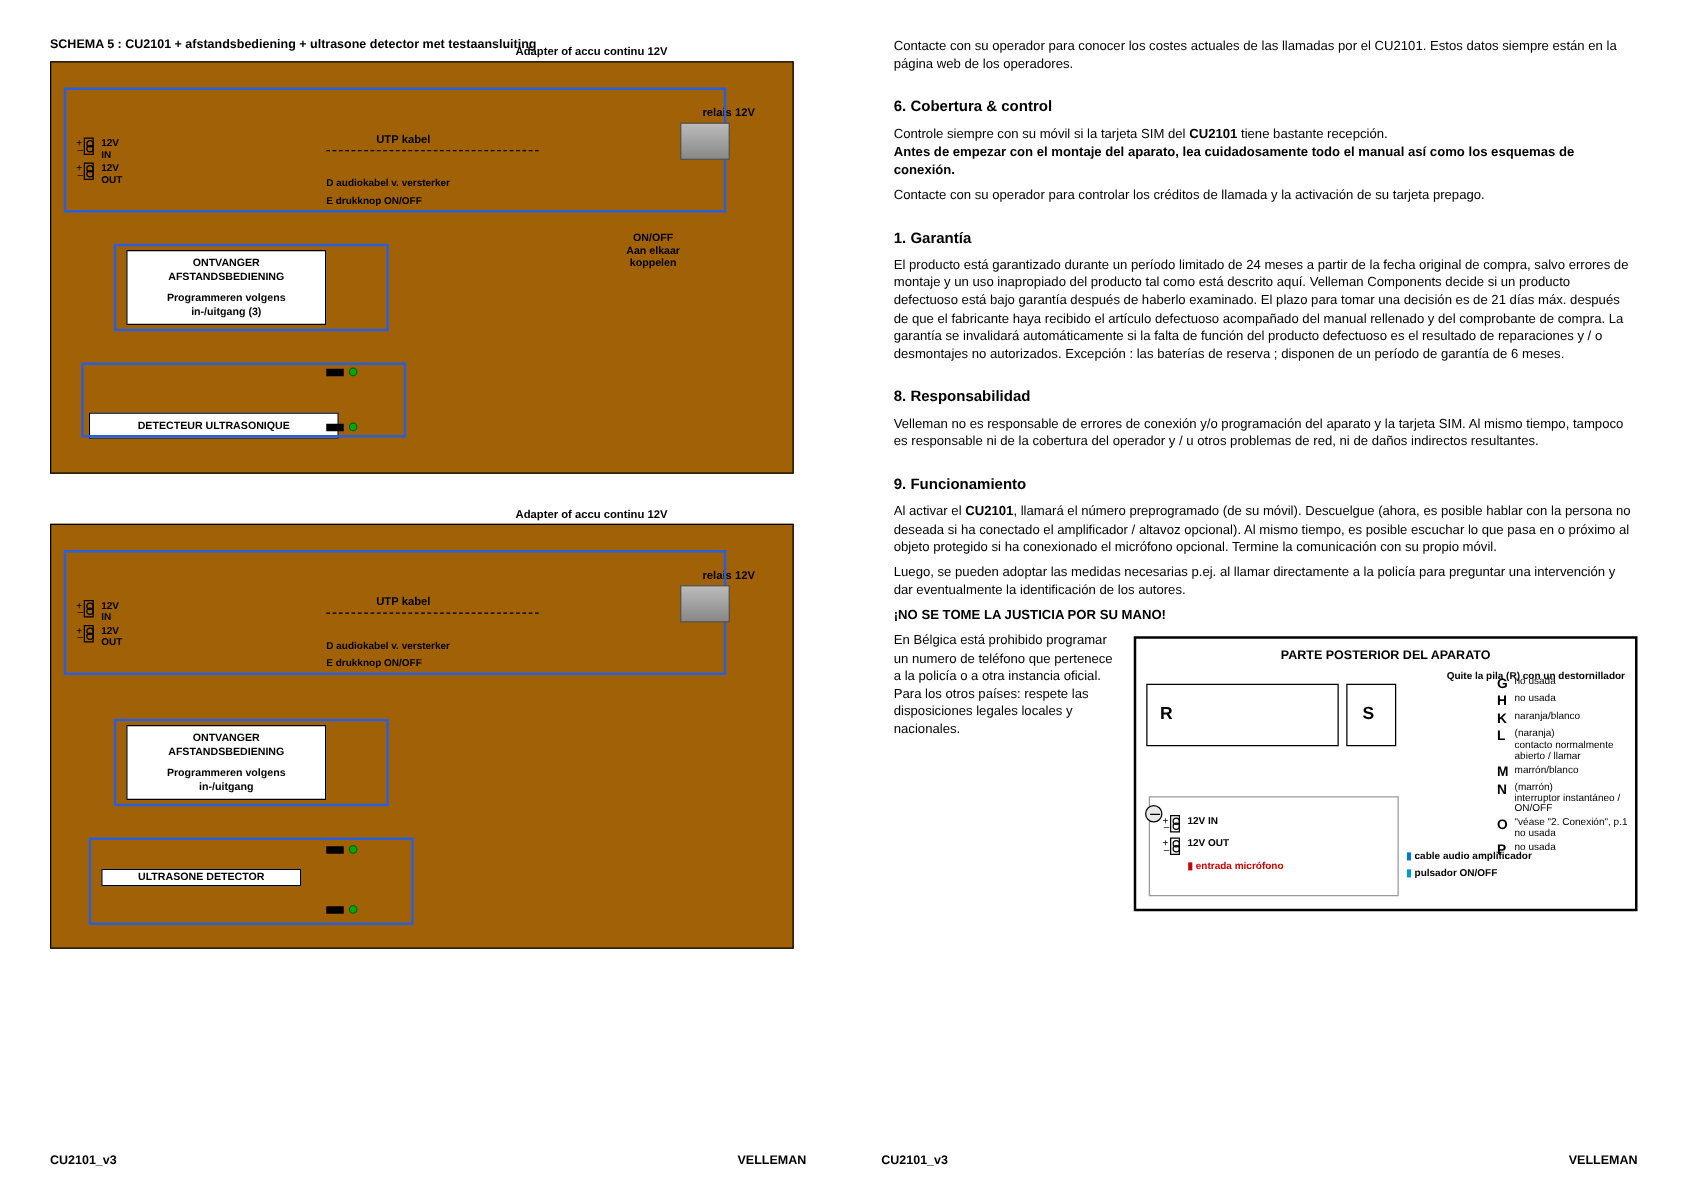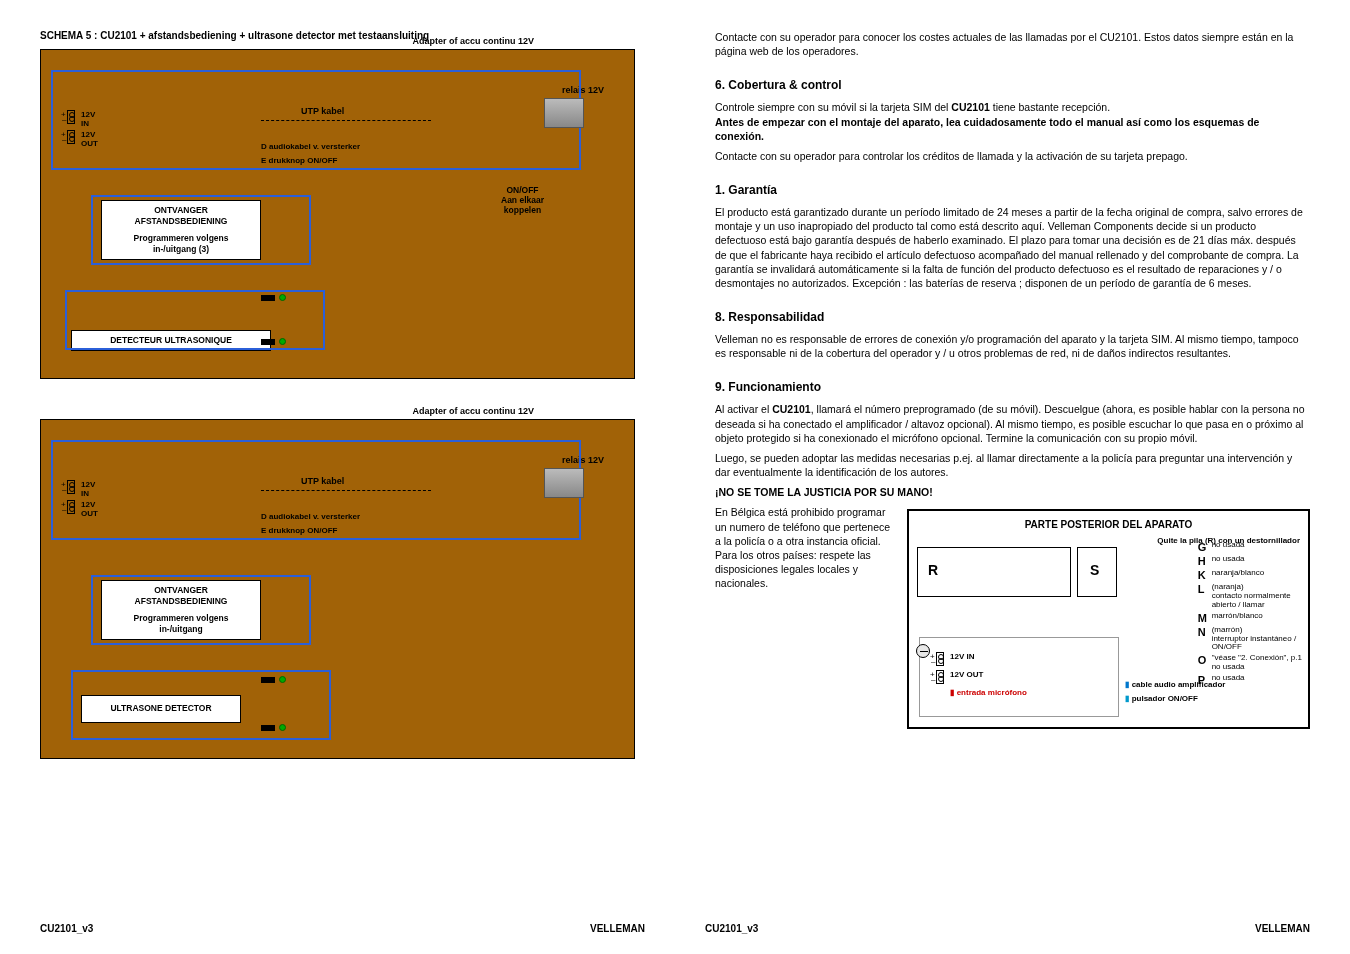--- a/index.html
+++ b/index.html
@@ -140,21 +140,21 @@
     <div class="relay-img" style="right:50px; top:48px;"></div>
     <div style="position:absolute; left:220px; top:92px;" class="small-lbl">D audiokabel v. versterker</div>
     <div style="position:absolute; left:220px; top:106px;" class="small-lbl">E drukknop ON/OFF</div>
     <div class="module-box" style="left:60px; top:160px; width:160px;">
       <div class="box-label" style="white-space:pre-line;">ONTVANGER
 AFSTANDSBEDIENING</div>
       <div class="box-label" style="margin-top:6px; white-space:pre-line;">Programmeren volgens
 in-/uitgang</div>
     </div>
     <div class="blue-frame" style="left:50px; top:155px; width:220px; height:70px;"></div>
-    <div class="module-box" style="left:40px; top:275px; width:160px; height:28px; display:flex; align-items:center; justify-content:center;">
+    <div class="module-box" style="left:40px; top:275px; width:160px; height:14px; display:flex; align-items:center; justify-content:center;">
       <div class="box-label">ULTRASONE DETECTOR</div>
     </div>
     <div class="blue-frame" style="left:30px; top:250px; width:260px; height:70px;"></div>
     <div class="audio-row" style="left:220px; top:256px;">
         <span class="plug"></span>
         <span class="green-dot"></span>
       </div>
     <div class="audio-row" style="left:220px; top:304px;">
         <span class="plug"></span>
         <span class="green-dot"></span>

